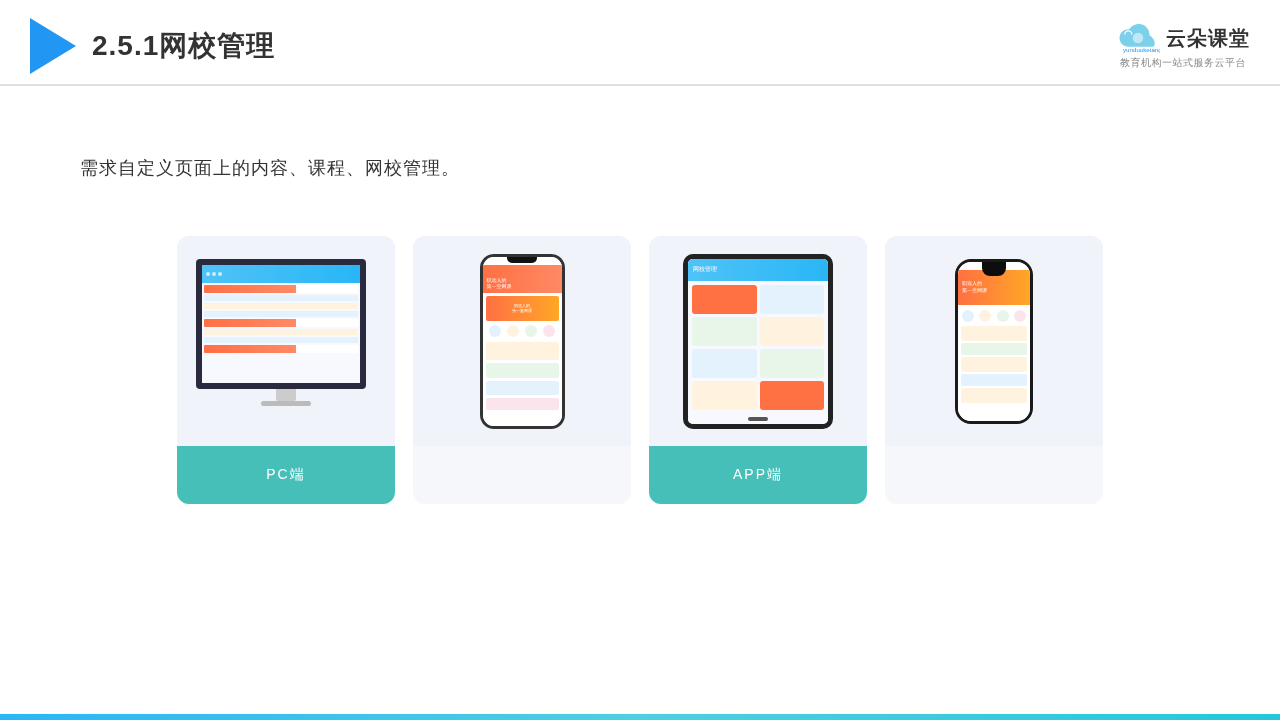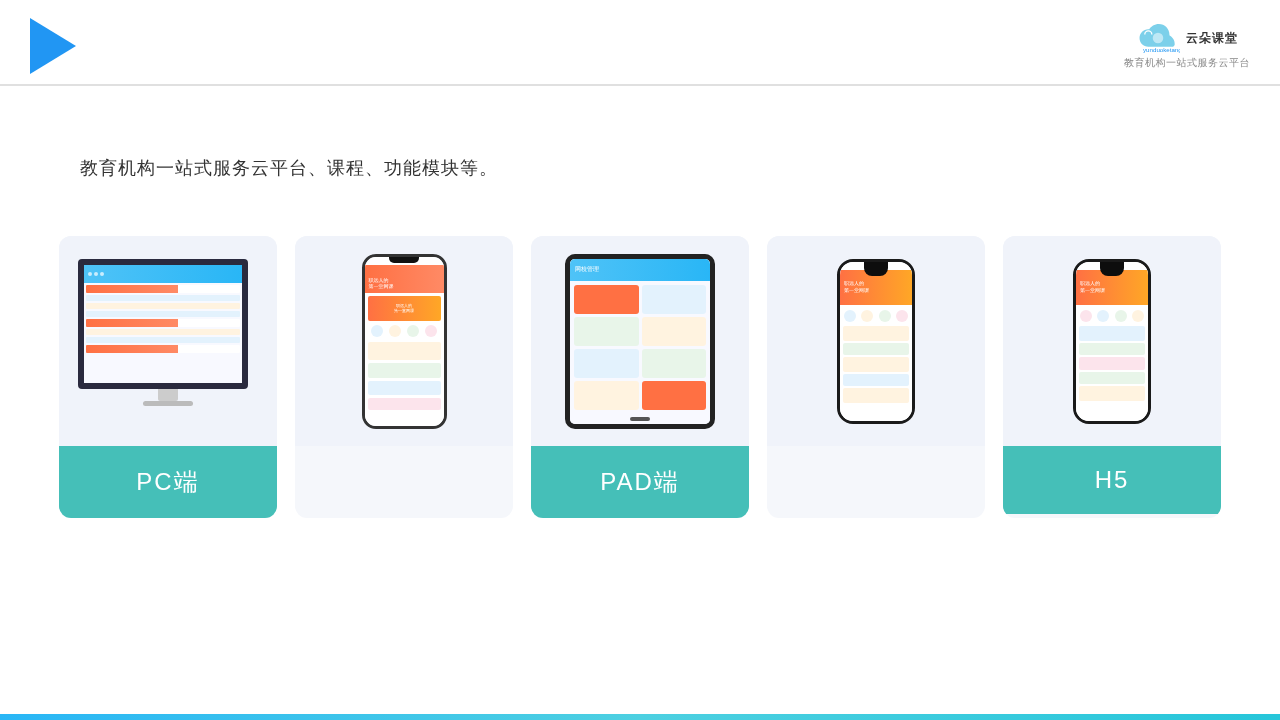--- a/index.html
+++ b/index.html
@@ -46,21 +46,21 @@
     .brand-logo {
       display: flex;
       align-items: center;
       gap: 6px;
     }
     .cloud-icon {
       width: 44px;
       height: 32px;
     }
     .brand-text {
-      font-size: 12px;
+      font-size: 20px;
       font-weight: bold;
       color: #333;
       letter-spacing: 1px;
     }
     .brand-sub {
       font-size: 10px;
       color: #888;
       text-align: center;
       margin-top: 2px;
       letter-spacing: 0.5px;
@@ -384,21 +384,21 @@
       height: 12px;
       background: #e8f5e9;
       border-radius: 2px;
     }
 
     
     .card-label {
       background: #45bfb8;
       color: white;
       text-align: center;
-      font-size: 24px;
+      font-size: 14px;
       font-weight: 500;
       padding: 20px 12px;
       letter-spacing: 2px;
     }
 
     
     .bottom-bar {
       position: absolute;
       bottom: 0;
       left: 0;
@@ -406,39 +406,40 @@
       height: 6px;
       background: linear-gradient(90deg, #29b6f6, #4dd0e1, #26c6da);
     }
   </style>
 </head>
 <body>
 
 <div class="header">
   <div class="header-left">
     <div class="logo-triangle"></div>
+    <span class="page-title">2.5.1网校管理</span>
   </div>
   <div class="header-right">
     <div class="brand-logo">
 
       <svg class="cloud-icon" viewBox="0 0 50 36" fill="none" xmlns="http://www.w3.org/2000/svg">
         <path d="M38 28H14C8.477 28 4 23.523 4 18c0-5.523 4.477-10 10-10 .34 0 .677.017 1.01.05C16.92 4.83 21.1 2 26 2c6.627 0 12 5.373 12 12 0 .34-.017.677-.05 1.01C41.17 16.92 44 20.1 44 25c0 1.657-1.343 3-3 3z" fill="#5bc4e5" opacity="0.8"></path>
         <path d="M10 14C10 11.79 11.79 10 14 10s4 1.79 4 4" stroke="#fff" stroke-width="1.5" fill="none"></path>
         <circle cx="25" cy="18" r="6" fill="#fff" opacity="0.5"></circle>
         <text x="8" y="34" font-size="7" fill="#2196F3" font-family="sans-serif">yunduoketang.com</text>
       </svg>
       <span class="brand-text">云朵课堂</span>
     </div>
     <div class="brand-sub">教育机构一站式服务云平台</div>
   </div>
 </div>
 
 <div class="description">
   <br>
-  <span>教育机构一站式服务云平台、课程、功能模块等。</span>
+  <span>需求自定义页面上的内容、课程、网校管理。</span>
 </div>
 
 <div class="cards-section">
 
   <div class="card">
     <div class="card-image-area">
       <div class="pc-mockup">
         <div class="pc-screen">
           <div class="pc-screen-inner">
             <div class="pc-screen-top">
@@ -507,21 +508,21 @@
             <div class="pad-card"></div>
             <div class="pad-card-blue"></div>
             <div class="pad-card-green"></div>
             <div class="pad-card"></div>
             <div class="pad-card-orange"></div>
           </div>
           <div class="pad-home"></div>
         </div>
       </div>
     </div>
-    <div class="card-label">PAD端</div>
+    <div class="card-label">APP端</div>
   </div>
 
   <div class="card">
     <div class="card-image-area">
       <div class="phone-small">
         <div class="phone-small-notch"></div>
         <div class="phone-small-inner">
           <div class="phone-small-banner">
             <div class="phone-small-banner-text">职远人的<br>第一堂网课</div>
           </div>
@@ -536,42 +537,16 @@
             <div class="psm-card2"></div>
             <div class="psm-card"></div>
             <div class="psm-card2" style="background:#e3f2fd;"></div>
             <div class="psm-card"></div>
           </div>
         </div>
       </div>
     </div>
   </div>
 
-  <div class="card">
-    <div class="card-image-area">
-      <div class="phone-small">
-        <div class="phone-small-notch"></div>
-        <div class="phone-small-inner">
-          <div class="phone-small-banner">
-            <div class="phone-small-banner-text">职远人的<br>第一堂网课</div>
-          </div>
-          <div class="phone-small-content">
-            <div class="psm-icon-row">
-              <div class="psm-icon" style="background:#fce4ec;"></div>
-              <div class="psm-icon"></div>
-              <div class="psm-icon" style="background:#e8f5e9;"></div>
-              <div class="psm-icon" style="background:#fff3e0;"></div>
-            </div>
-            <div class="psm-card" style="background:#e3f2fd;"></div>
-            <div class="psm-card2"></div>
-            <div class="psm-card" style="background:#fce4ec;height:13px;"></div>
-            <div class="psm-card2" style="background:#e8f5e9;"></div>
-            <div class="psm-card"></div>
-          </div>
-        </div>
-      </div>
-    </div>
-    <div class="card-label">H5</div>
-  </div>
 
 </div>
 
 <div class="bottom-bar"></div>
 
 </body></html>

